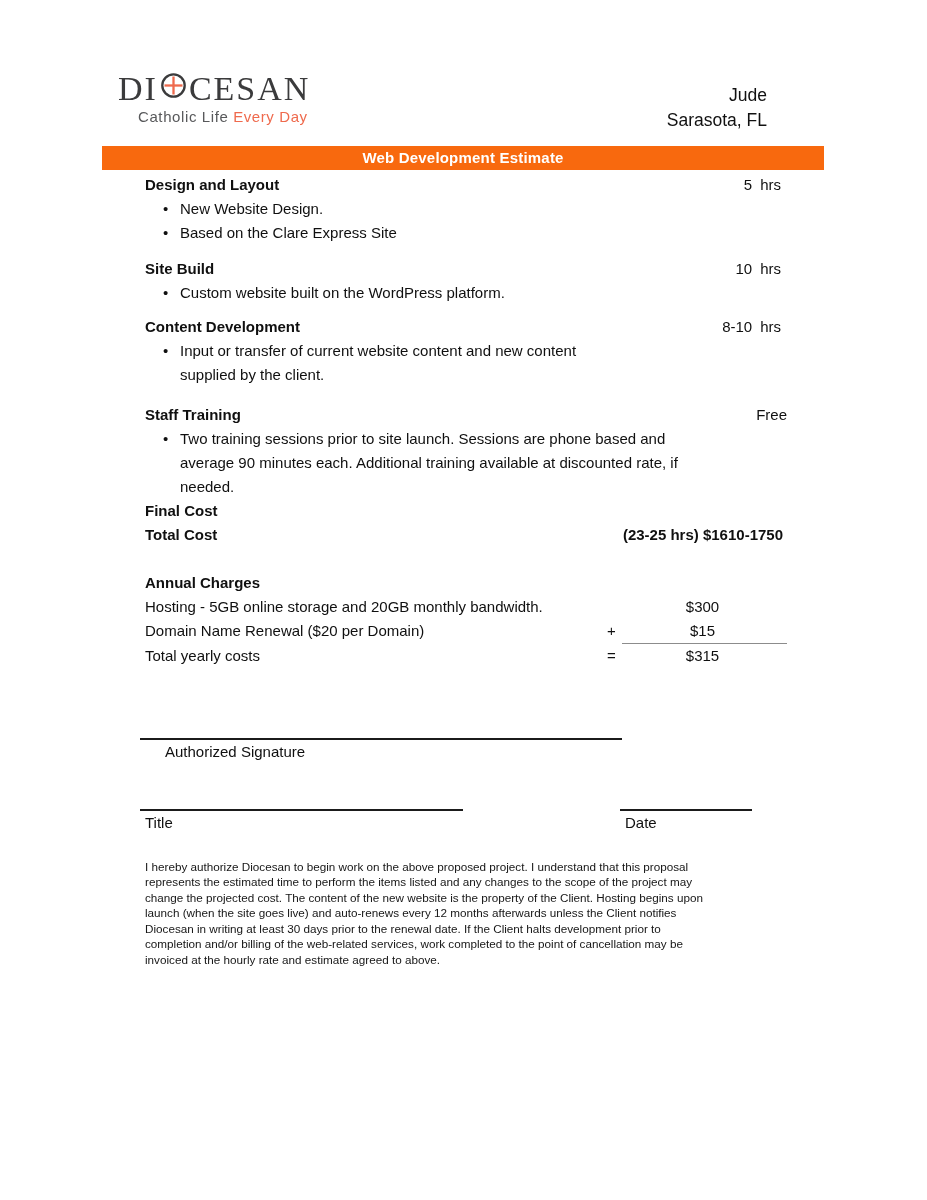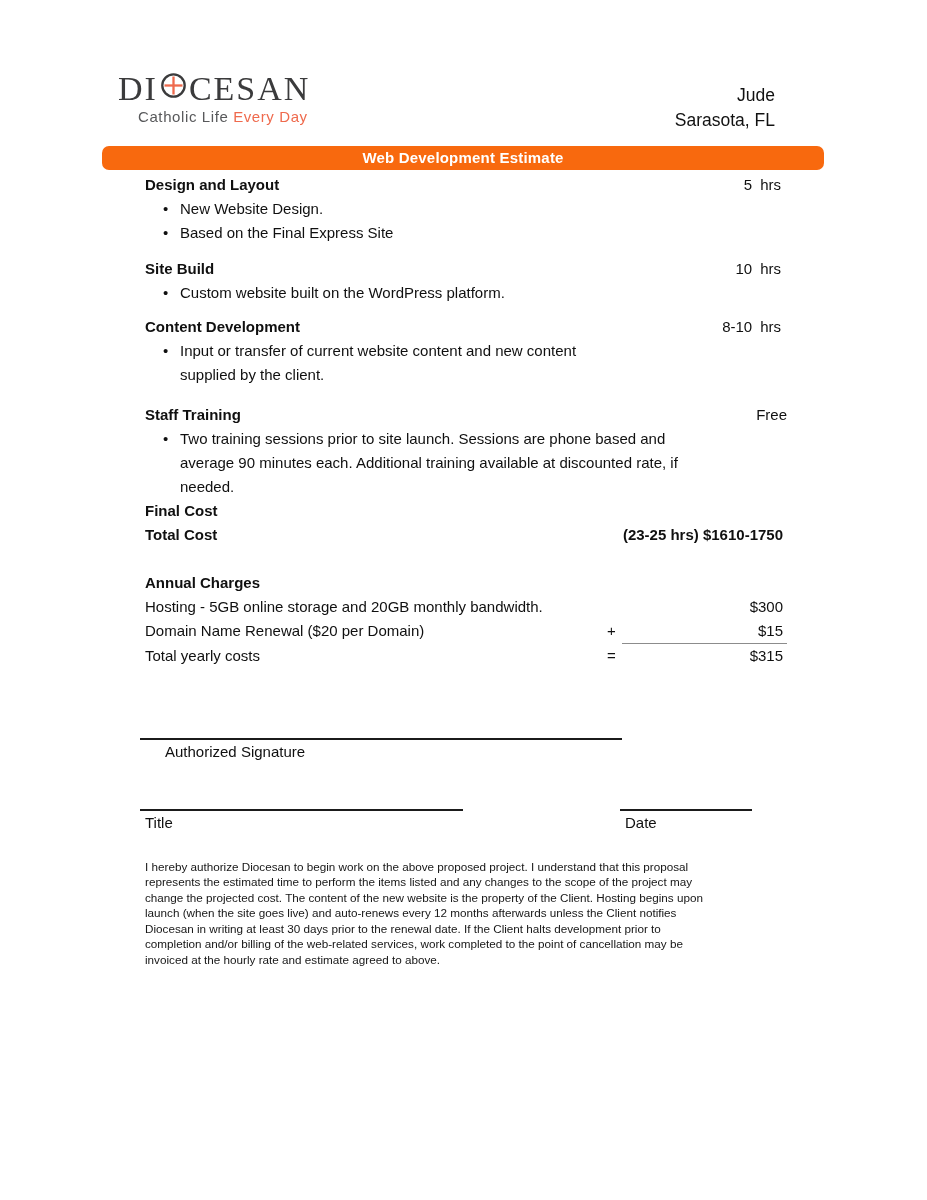--- a/index.html
+++ b/index.html
@@ -30,42 +30,41 @@
     font-size: 15px;
     letter-spacing: 0.6px;
     color: #58595b;
     line-height: 18px;
   }
   .tagline .accent { color: #ef6a4d; }
 
   .client-block {
     position: absolute;
     top: 83px;
-    right: 152px;
+    right: 160px;
     text-align: right;
     font-size: 17.5px;
     line-height: 24.5px;
     color: #111111;
   }
 
   
   .banner {
     position: absolute;
     left: 102px;
     top: 146px;
     width: 722px;
     height: 24px;
     background: #f8690e;
     color: #ffffff;
     font-weight: bold;
     font-size: 15px;
     line-height: 24px;
     text-align: center;
     letter-spacing: 0.2px;
-    border-radius: 7px;
   }
 
   
   .content {
     position: absolute;
     left: 145px;
     top: 173px;
     width: 642px;
     font-size: 15px;
     line-height: 24px;
@@ -84,21 +83,21 @@
   .mt10 { margin-top: 10px; }
   .mt16 { margin-top: 16px; }
   .mt24 { margin-top: 24px; }
 
   .totals-row { display: flex; justify-content: space-between; font-weight: bold; }
   .totals-row .t-value { padding-right: 4px; }
 
   .annual-row { display: flex; align-items: baseline; }
   .a-label { width: 455px; }
   .a-op { width: 22px; padding-left: 7px; }
-  .a-amount { width: 165px; text-align: right; padding-right: 4px; }
+  .a-amount { width: 165px; text-align: center; padding-right: 4px; }
   .a-amount.sumline { border-bottom: 1px solid #8c8c8c; }
 
   .sig-line { height: 2px; background: #1b1b1b; margin-left: -5px; }
   .sig-line.auth { width: 482px; margin-top: 70px; }
   .sig-label { line-height: 24px; }
   .sig-row { display: flex; margin-left: -5px; margin-top: 45px; }
   .sig-group-title { width: 323px; }
   .sig-group-date { width: 132px; }
   .sig-spacer { width: 157px; }
   .sig-group-title .sig-line2, .sig-group-date .sig-line2 { height: 2px; background: #1b1b1b; }
@@ -151,21 +150,21 @@
         <span class="qty">5</span>
         <span class="unit">hrs</span>
       </span>
     </div>
     <div class="bullet">
       <span class="dot">•</span>
       <span class="btxt">New Website Design.</span>
     </div>
     <div class="bullet">
       <span class="dot">•</span>
-      <span class="btxt">Based on the Final Express Site</span>
+      <span class="btxt">Based on the Clare Express Site</span>
     </div>
 
     <div class="sec-head mt12">
       <span class="sec-title">Site Build</span>
       <span class="hours">
         <span class="qty">10</span>
         <span class="unit">hrs</span>
       </span>
     </div>
     <div class="bullet">

